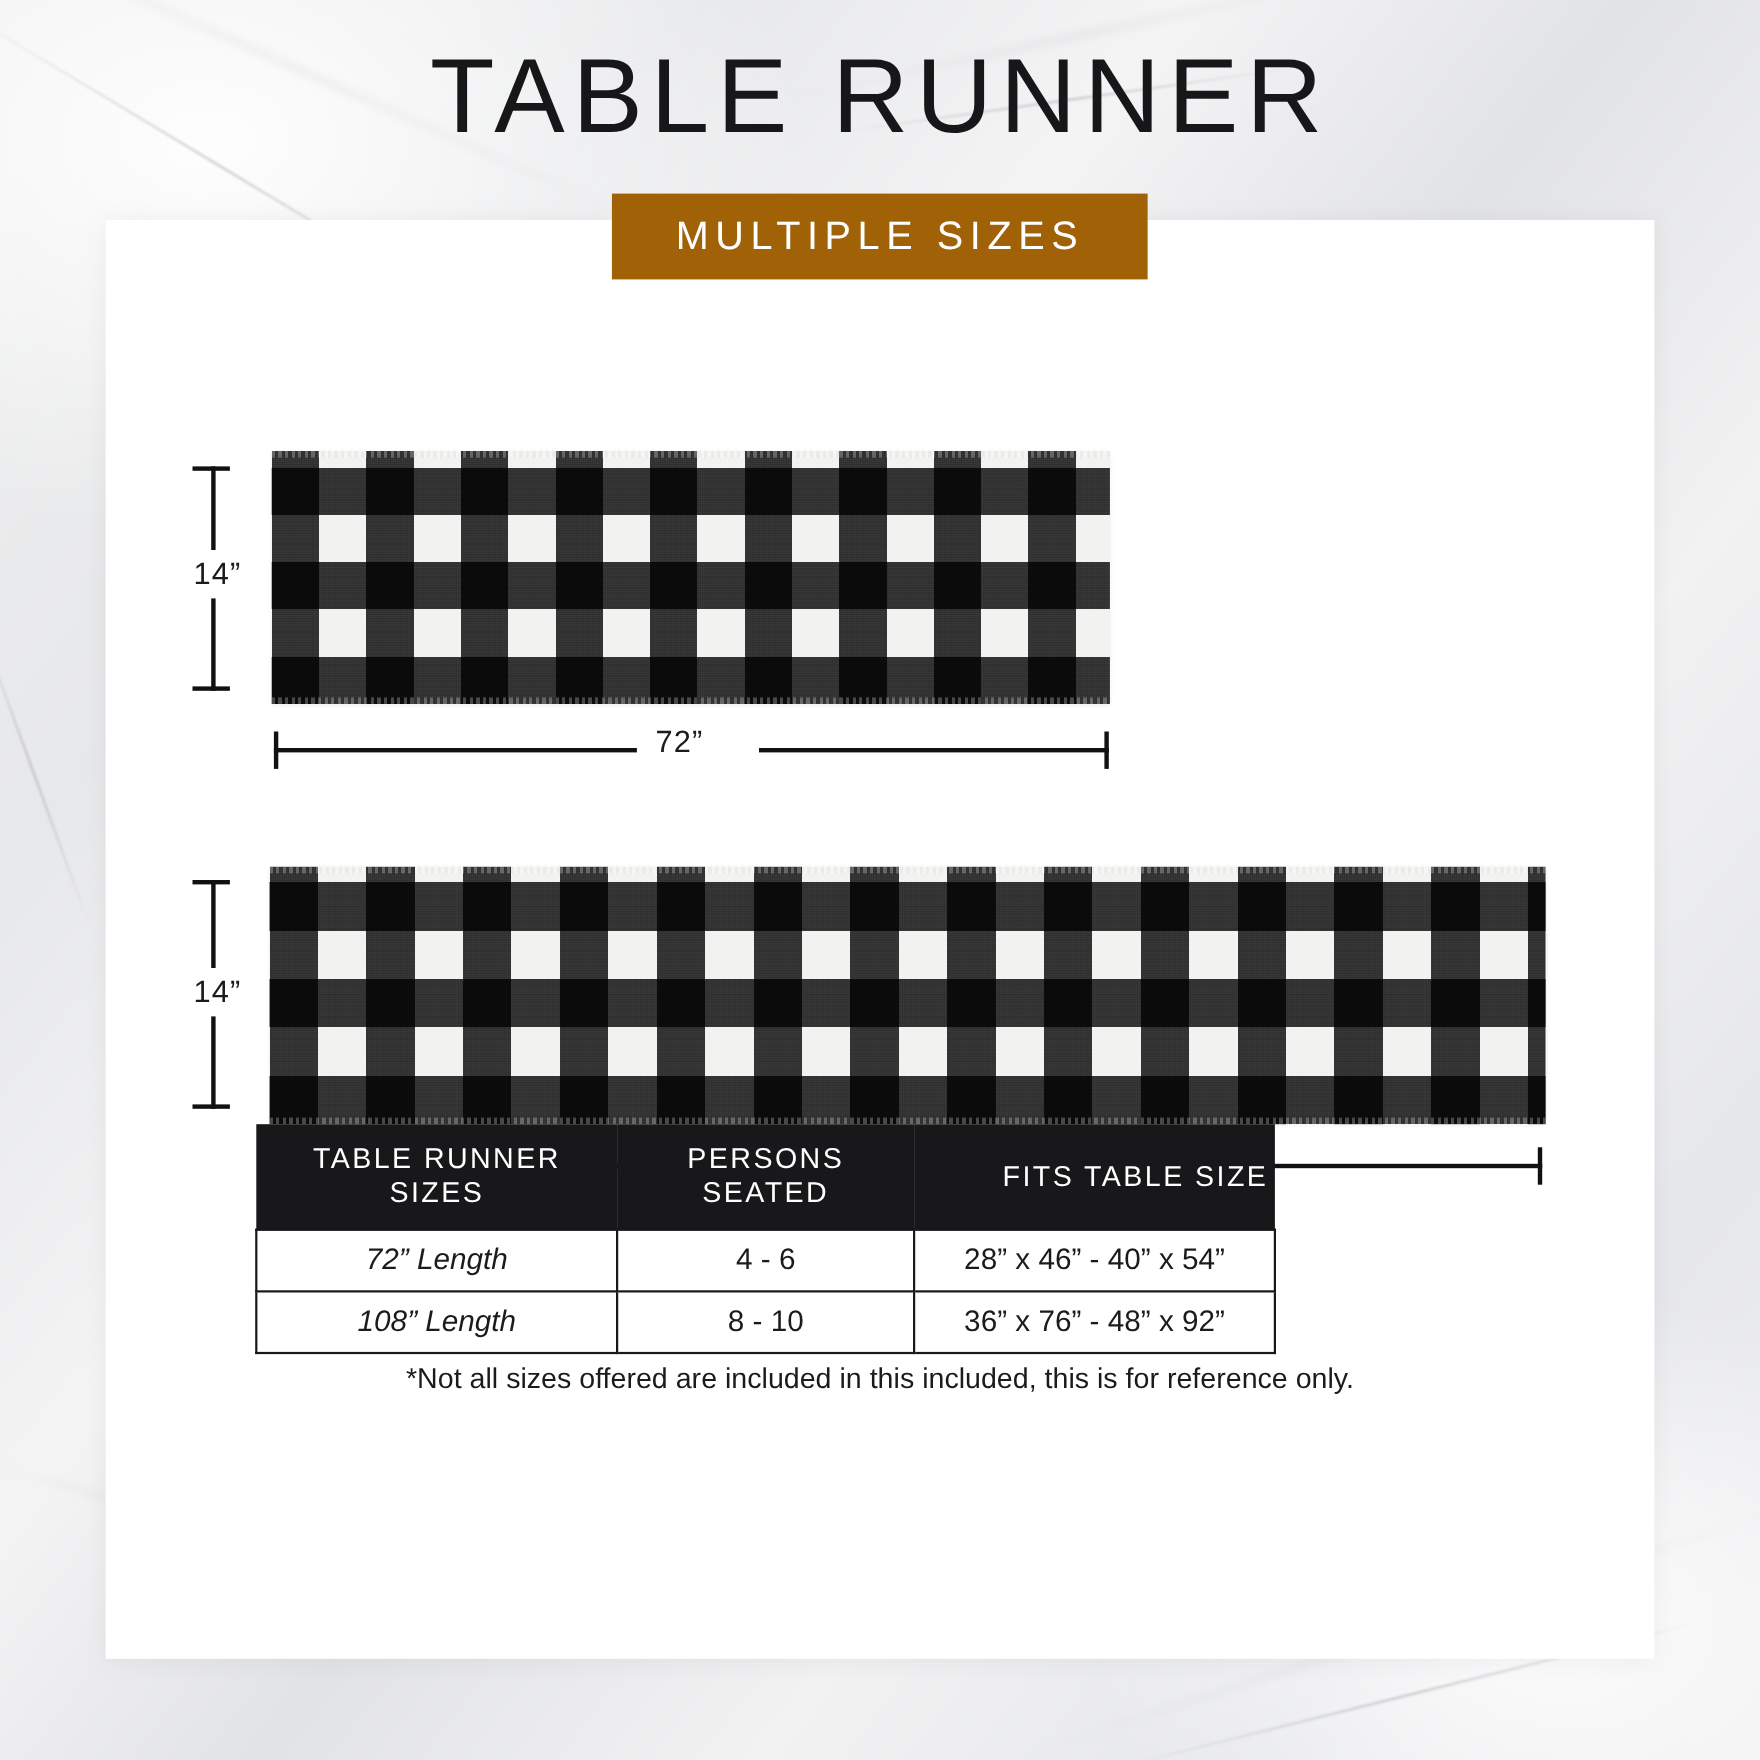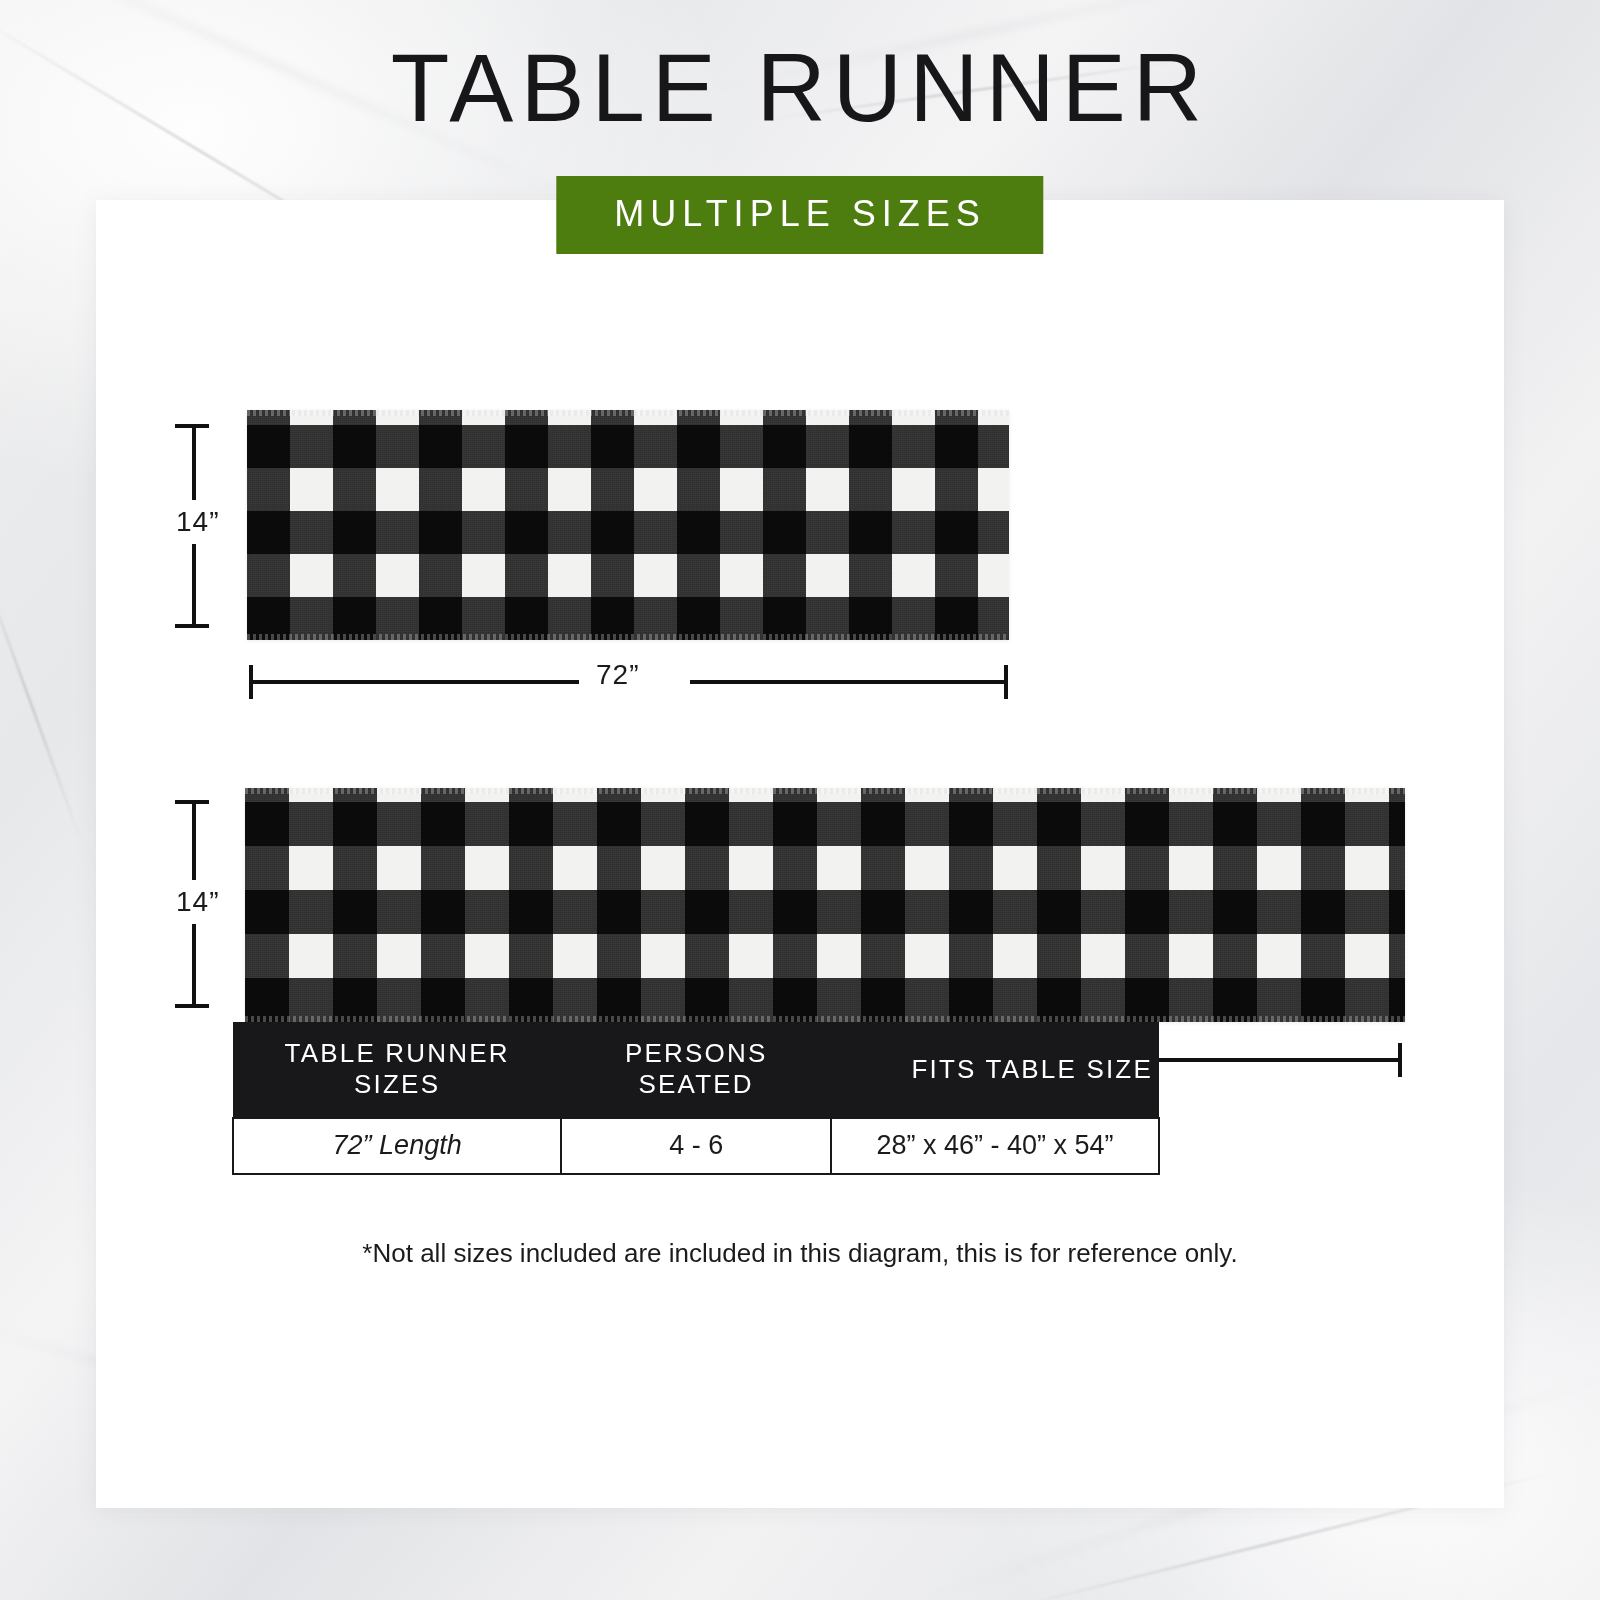--- a/index.html
+++ b/index.html
@@ -32,21 +32,21 @@
     text-align:center;
     font-size:96px;
     letter-spacing:7px;
     font-weight:400;
     color:#17171a;
     line-height:1;
   }
   .subtitle-bar{
     position:absolute;
     top:176px;left:50%;transform:translateX(-50%);
-    background:#4d7c0f;
+    background:#a16207;
     color:#ffffff;
     padding:17px 58px 19px 58px;
     font-size:36px;
     letter-spacing:6px;
     font-weight:400;
     white-space:nowrap;
   }
 
   
   .runner{
@@ -190,16 +190,21 @@
       <th style="width:266px;">PERSONS SEATED</th>
       <th style="width:332px;text-align:right;">FITS TABLE SIZE</th>
     </tr>
   </thead>
   <tbody>
     <tr>
       <td>72” Length</td>
       <td>4 - 6</td>
       <td>28” x 46” - 40” x 54”</td>
     </tr>
+    <tr>
+      <td>108” Length</td>
+      <td>8 - 10</td>
+      <td>36” x 76” - 48” x 92”</td>
+    </tr>
   </tbody>
 </table>
 
-<div class="footnote">*Not all sizes included are included in this diagram, this is for reference only.</div>
+<div class="footnote">*Not all sizes offered are included in this included, this is for reference only.</div>
 
 </body></html>

